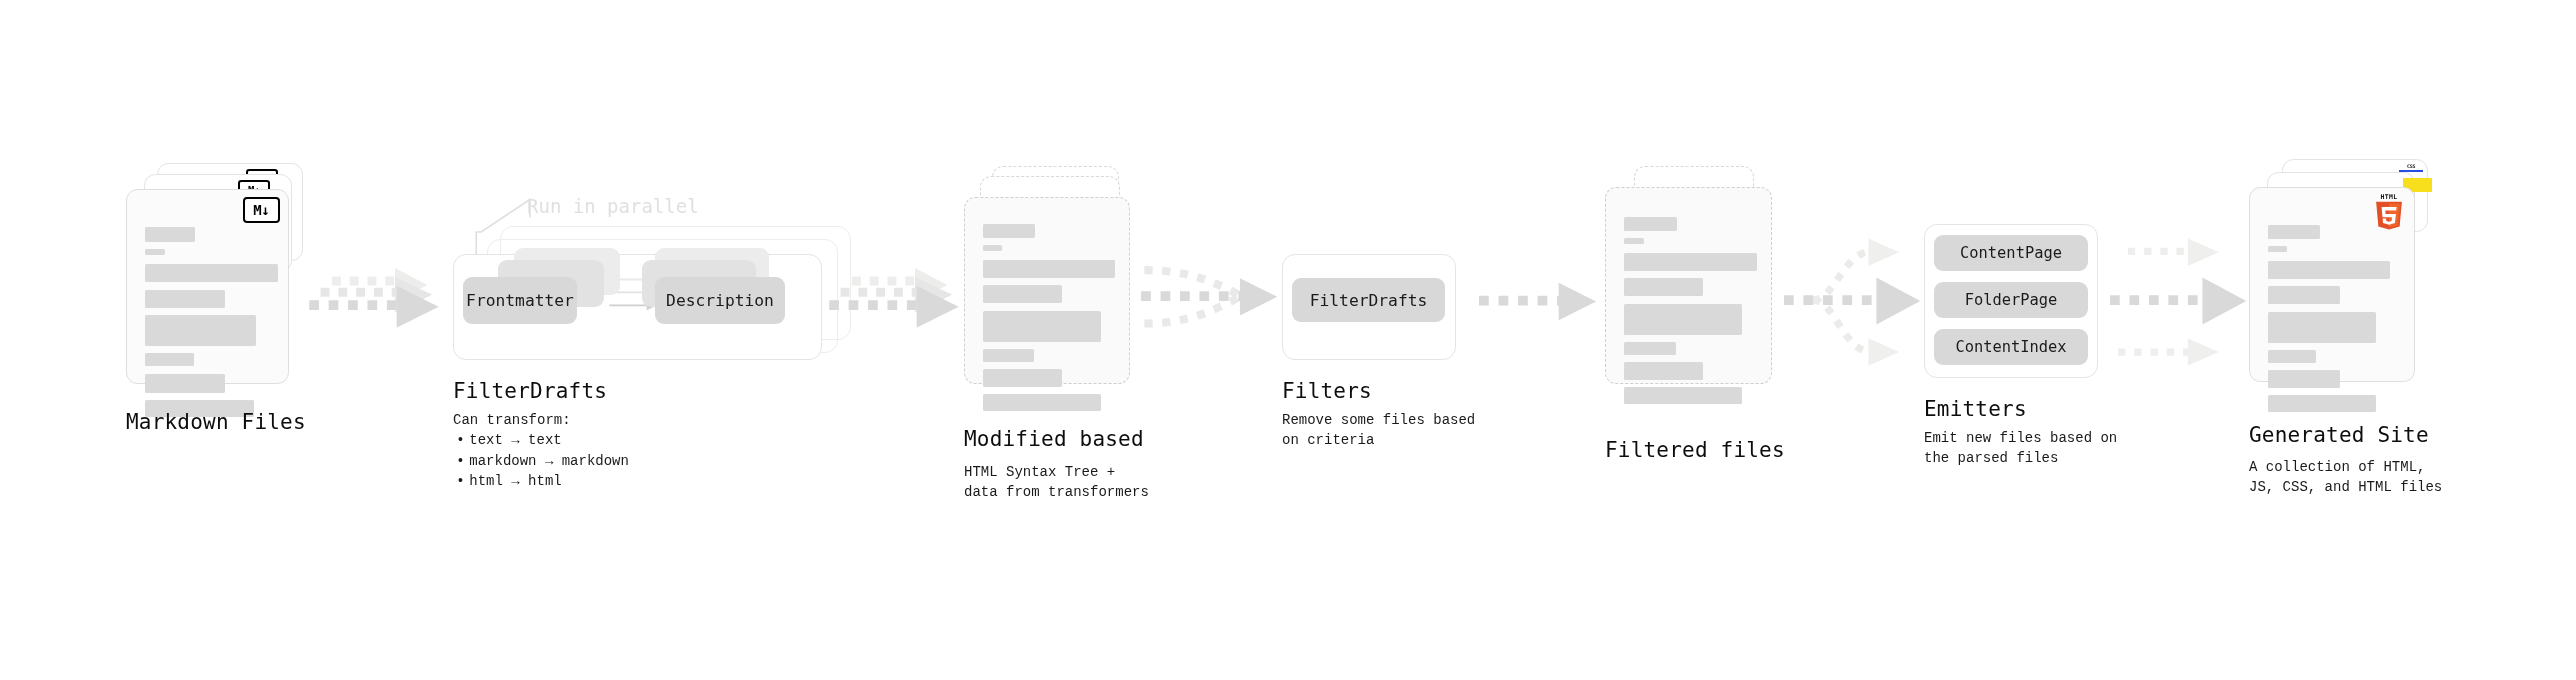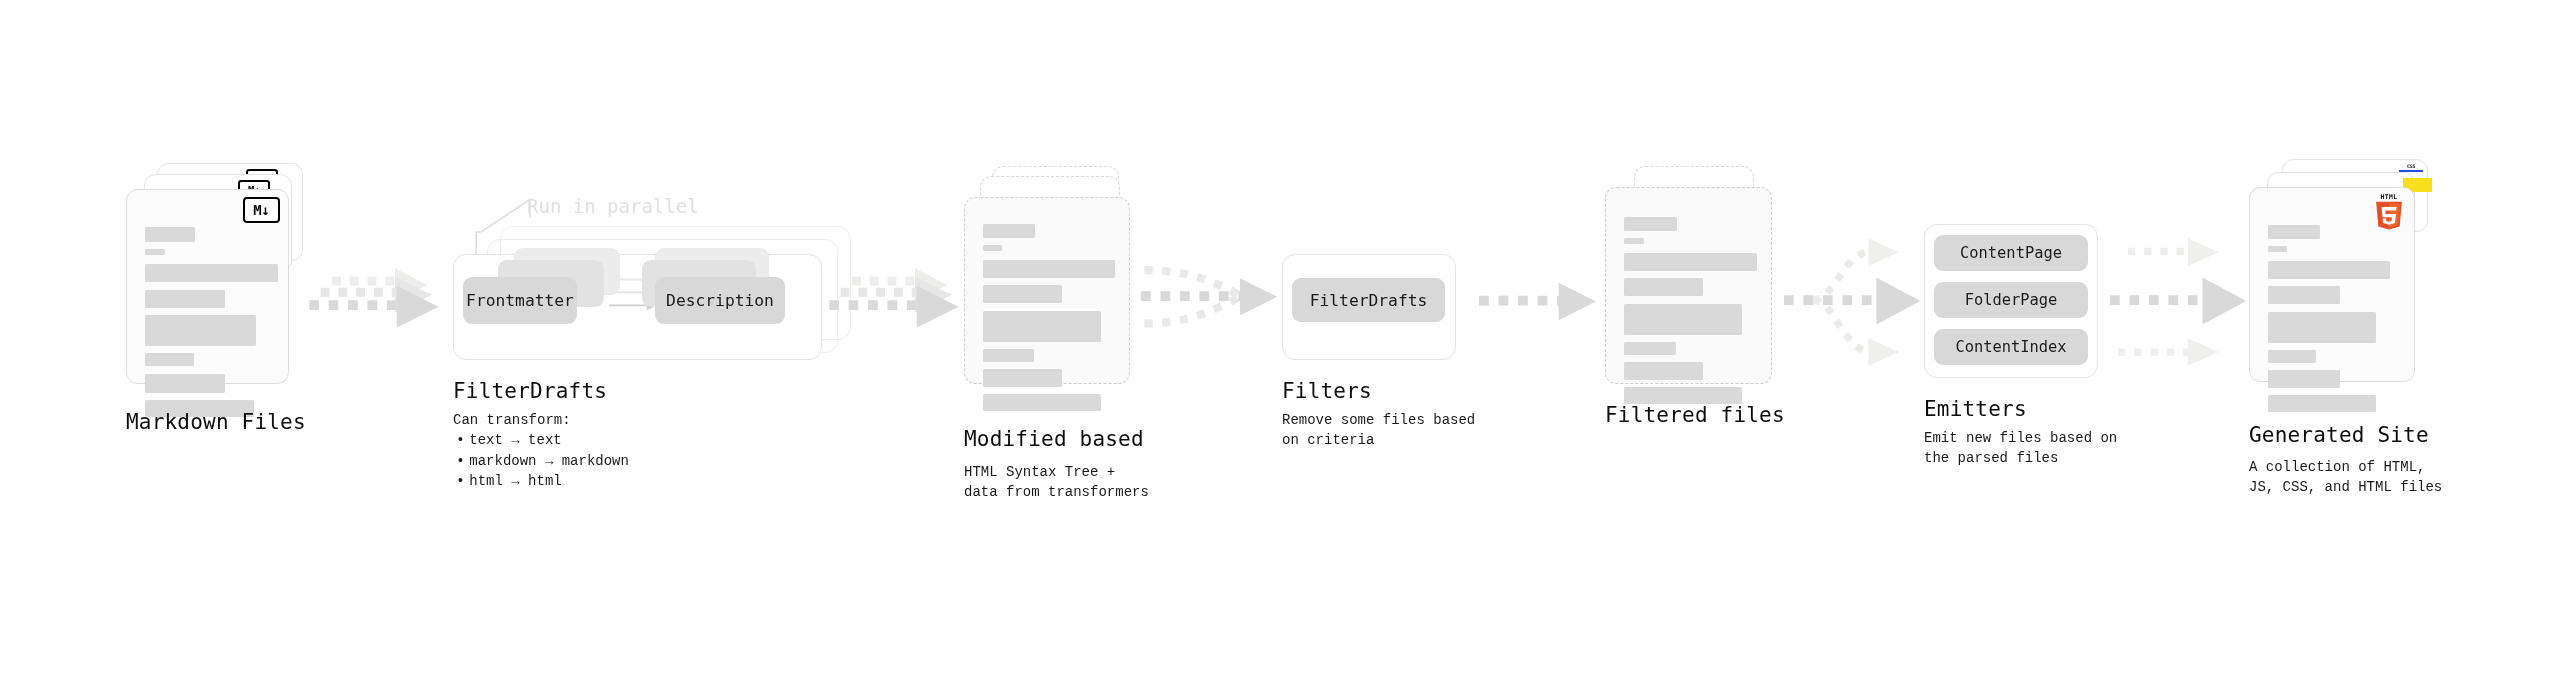--- a/index.html
+++ b/index.html
@@ -343,21 +343,21 @@
         <div class="doc-bar" style="width:133px;height:18px;"></div>
         <div class="doc-bar" style="width:79px;height:18px;"></div>
         <div class="doc-bar" style="width:118px;height:31px;"></div>
         <div class="doc-bar" style="width:52px;height:13px;"></div>
         <div class="doc-bar" style="width:79px;height:18px;"></div>
         <div class="doc-bar" style="width:118px;height:16.3px;"></div>
       </div>
     </div>
   </div>
 
-  <div class="title" style="left:1605px; top:403px;">Filtered files</div>
+  <div class="title" style="left:1605px; top:438px;">Filtered files</div>
 
   <svg class="abs" style="left:1784px; top:232px;" width="146" height="146" viewBox="0 0 180 180">
     <path d="M 36 84 C 62 84 74 24 108 24" stroke="#ebebea" stroke-width="9" stroke-dasharray="9 11" fill="none"></path>
     <polygon points="104,8 142,25 104,42" fill="#efefee"></polygon>
     <path d="M 36 84 C 62 84 74 148 108 148" stroke="#ebebea" stroke-width="9" stroke-dasharray="9 11" fill="none"></path>
     <polygon points="104,131 142,148 104,165" fill="#efefee"></polygon>
     <g stroke="#d9d9d9" stroke-width="12" stroke-dasharray="12 12" fill="none">
       <line x1="0" y1="84" x2="120" y2="84"></line>
     </g>
     <polygon points="114,56 168,85 114,114" fill="#d9d9d9"></polygon>

